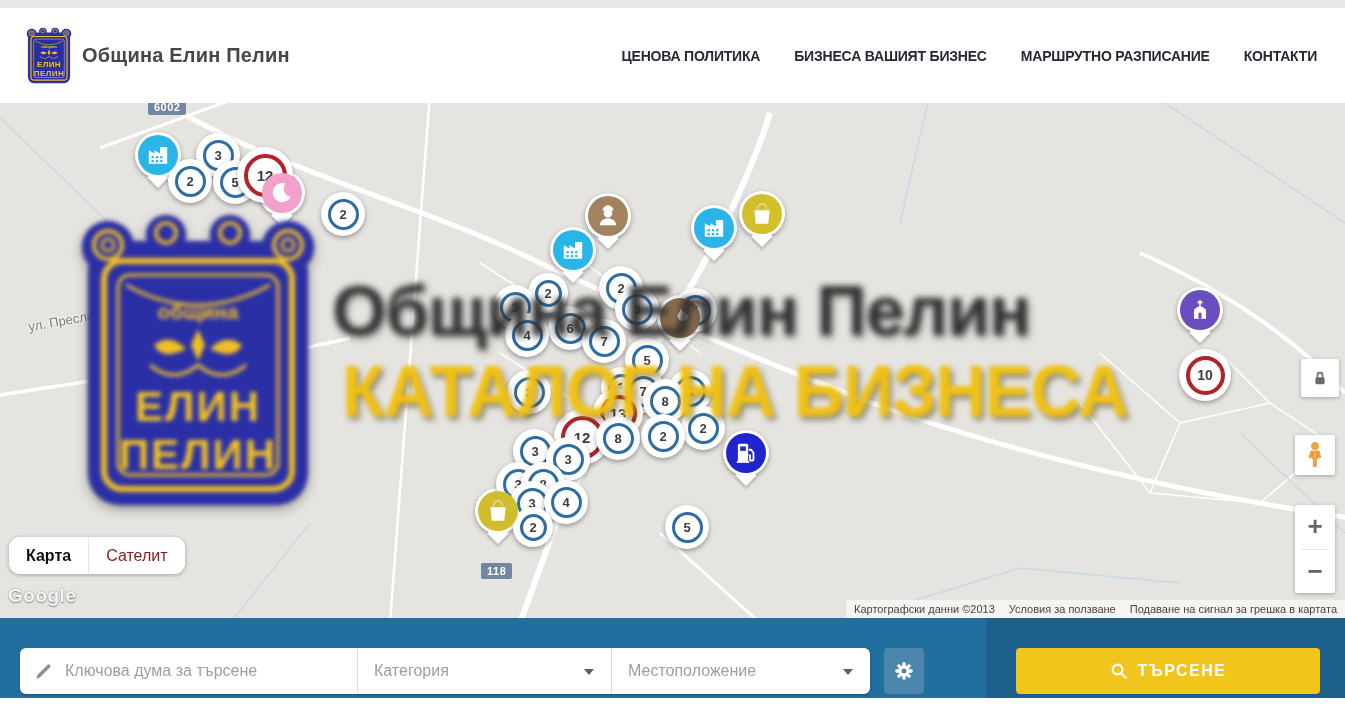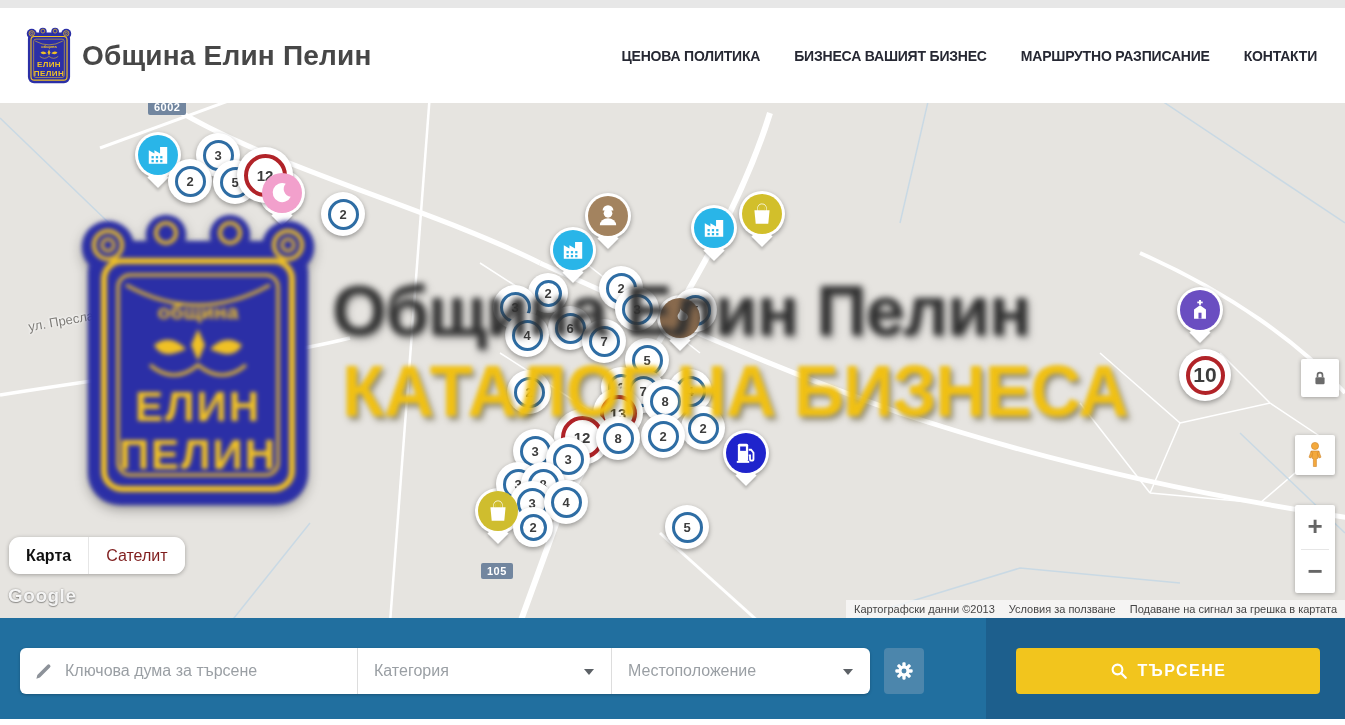--- a/index.html
+++ b/index.html
@@ -3,21 +3,21 @@
 <meta charset="utf-8">
 <style>
   * { margin:0; padding:0; box-sizing:border-box; }
   html,body { width:1345px; height:725px; font-family:"Liberation Sans", sans-serif; background:#fff; overflow:hidden; }
 
   
   .top-strip { height:8px; background:#e7e7e7; }
   .header { height:95px; background:#fff; display:flex; align-items:center; padding:0 26px; }
   .brand { display:flex; align-items:center; gap:10px; }
   .brand svg.crest-sm { width:46px; height:58px; }
-  .brand-text .t1 { font-size:28px; font-weight:bold; color:#474747; letter-spacing:.2px; }
+  .brand-text .t1 { font-size:20px; font-weight:bold; color:#474747; letter-spacing:.2px; }
   .brand-text .t2 { font-size:18px; font-weight:bold; color:#e9b51a; letter-spacing:.6px; margin-top:2px; }
   .nav { margin-left:auto; display:flex; gap:34px; align-items:center; padding-right:2px; }
   .nav a { text-decoration:none; font-size:14px; font-weight:bold; color:#262833; letter-spacing:-.2px; cursor:pointer; white-space:nowrap; }
 
   
   .map { position:relative; width:1345px; height:515px; background:#e6e4e0; overflow:hidden; }
   .map svg.roads { position:absolute; inset:0; z-index:0; }
 
   .road-badge { position:absolute; z-index:1; background:#72869f; color:#fff; font-size:11px; font-weight:bold;
     padding:2px 6px; border-radius:2px; letter-spacing:.5px; }
@@ -66,21 +66,21 @@
   .lock-btn { left:1301px; top:256px; width:38px; height:38px; }
   .pegman-btn { left:1295px; top:332px; width:40px; height:40px; }
   .zoom-ctrl { position:absolute; left:1295px; top:402px; width:40px; height:88px; z-index:4;
     background:#fff; box-shadow:0 1px 4px rgba(0,0,0,.3); border-radius:2px;
     display:flex; flex-direction:column; }
   .zoom-ctrl .zbtn { flex:1; display:flex; align-items:center; justify-content:center;
     font-size:26px; color:#666; cursor:pointer; font-weight:bold; }
   .zoom-ctrl .zdiv { height:1px; background:#e6e6e6; margin:0 6px; }
 
   
-  .search-bar { position:relative; height:101px; background:#216f9f; }
+  .search-bar { position:relative; height:80px; background:#216f9f; }
   .search-bar .dark-panel { position:absolute; right:0; top:0; width:359px; height:100%; background:#1d5f8d; }
   .field-group { position:absolute; left:20px; top:30px; width:850px; height:46px; background:#fff;
     border-radius:6px; display:flex; box-shadow:0 1px 3px rgba(0,0,0,.25); }
   .fg-sec { display:flex; align-items:center; position:relative; }
   .fg-keyword { width:338px; border-right:1px solid #ddd; padding:0 14px; gap:12px; }
   .fg-keyword input { border:0; outline:0; flex:1; font-size:16px; color:#444; font-family:inherit; background:transparent; }
   .fg-keyword input::placeholder { color:#9a9fa4; }
   .fg-select { width:254px; border-right:1px solid #ddd; padding:0 16px; color:#9a9fa4; font-size:16px; cursor:pointer; }
   .fg-select:last-child { border-right:0; width:258px; }
   .caret { position:absolute; right:17px; top:50%; margin-top:-2px; width:0; height:0;
@@ -156,21 +156,21 @@
       <path d="M0,15 L270,275"></path>
       <path d="M1150,-10 L1345,120"></path>
       <path d="M1240,330 L1345,430"></path>
       <path d="M230,520 L310,420"></path>
       <path d="M840,520 L1020,465 L1180,480"></path>
       <path d="M930,-10 L900,120"></path>
     </g>
   </svg>
 
   <div class="road-badge" style="left:148px; top:-4px;">6002</div>
-  <div class="road-badge" style="left:481px; top:460px;">105</div>
+  <div class="road-badge" style="left:481px; top:460px;">118</div>
   <div class="street-label" style="left:28px; top:210px; transform:rotate(-10deg);">ул. Преслав</div>
   <div class="street-label" style="left:585px; top:345px; transform:rotate(-52deg); transform-origin:left bottom; font-size:12px;">бул. „Новосел</div>
 
   <div class="marker-layer">
       <div class="pin" style="left: 135px; top: 29px;">
         <div class="pin-circle" style="background: rgb(41, 181, 232);">
           <svg viewBox="0 0 24 24">
             <path fill="#fff" d="M3.5 20 V7.5 l5.2 3 V7.5 l5.2 3 V4.5 h6.6 V20 z"></path>
             <g fill="#29b5e8">
               <rect x="6" y="13" width="2.1" height="2.1"></rect>
@@ -365,21 +365,21 @@
       <div class="cluster" style="height: 44px; width: 44px; left: 544px; top: 377px;">
         <div class="ring" style="border-width: 3px; border-style: solid; border-color: rgb(46, 109, 164); font-size: 13px;">4</div>
       </div>
       <div class="cluster" style="height: 40px; width: 40px; left: 513px; top: 404px;">
         <div class="ring" style="border-width: 3px; border-style: solid; border-color: rgb(46, 109, 164); font-size: 13px;">2</div>
       </div>
       <div class="cluster" style="height: 44px; width: 44px; left: 665px; top: 402px;">
         <div class="ring" style="border-width: 3px; border-style: solid; border-color: rgb(46, 109, 164); font-size: 13px;">5</div>
       </div>
       <div class="cluster" style="height: 52px; width: 52px; left: 1179px; top: 246px;">
-        <div class="ring" style="border-width: 4px; border-style: solid; border-color: rgb(177, 35, 40); font-size: 21px;">10</div>
+        <div class="ring" style="border-width: 4px; border-style: solid; border-color: rgb(177, 35, 40); font-size: 14px;">10</div>
       </div>
     </div>
 
   <svg class="wm wm-crest" width="240" height="300" viewBox="0 0 120 150">
       <use href="#crest"></use>
     </svg>
   <div class="wm wm-line1">Община Елин Пелин</div>
   <div class="wm wm-line2">КАТАЛОГ НА БИЗНЕСА</div>
 
   <div class="map-type">

